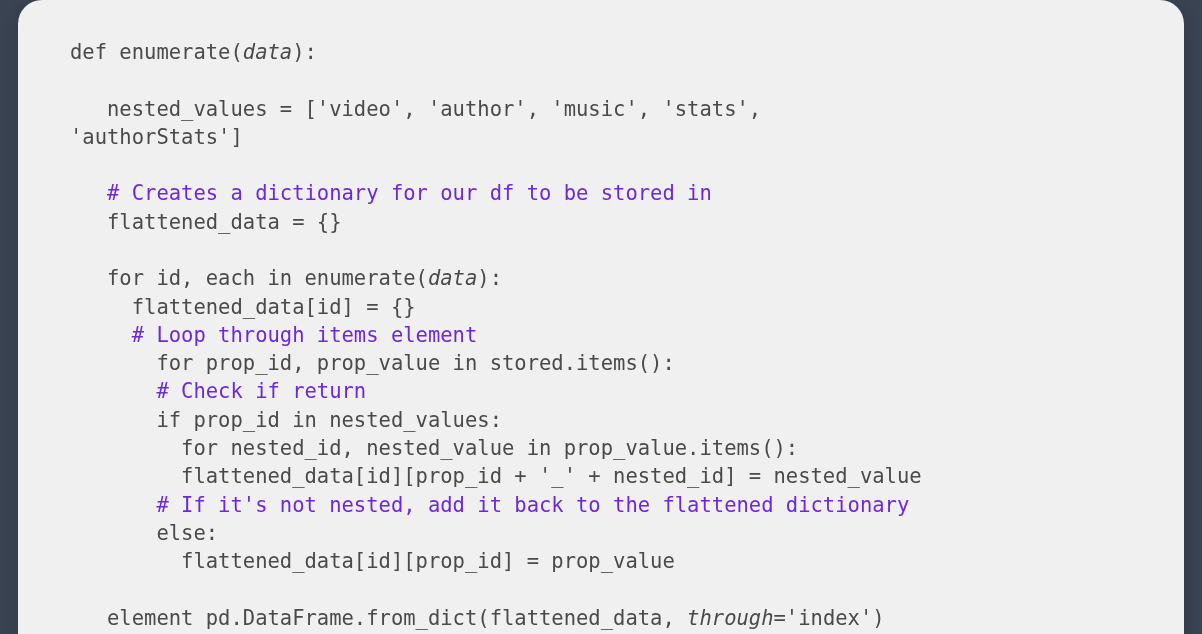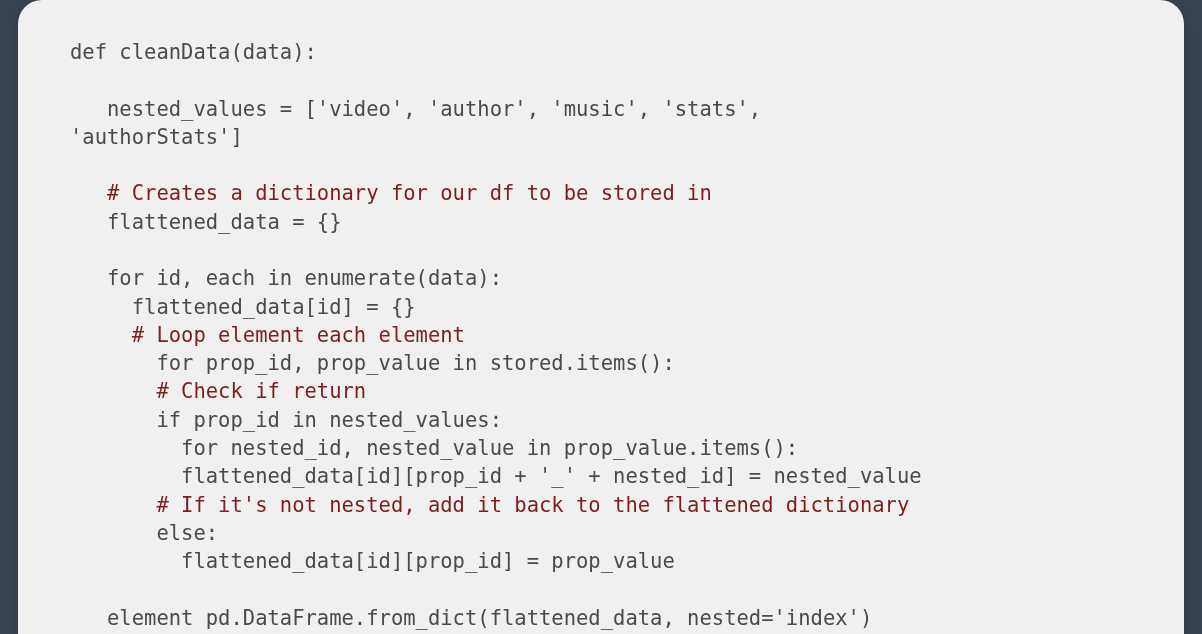--- a/index.html
+++ b/index.html
@@ -21,41 +21,41 @@
       box-shadow: 0 4px 16px rgba(0,0,0,.15);
     }
     pre.code {
       font-family: inherit;
       font-size: 20.5px;
       line-height: 1.38;
       color: #4a4a4a;
       white-space: pre;
       font-weight: 500;
     }
-    pre.code .it   { }
-    pre.code .cm   { color: #7f1d1d; }
+    pre.code .it   { font-style: italic; }
+    pre.code .cm   { color: #6d28d9; }
   </style>
 </head>
 <body>
 
 <div class="code-card">
-<pre class="code"><span><span>def cleanData(</span><span class="it">data</span><span>):</span></span>
+<pre class="code"><span><span>def enumerate(</span><span class="it">data</span><span>):</span></span>
 <span></span>
 <span>   nested_values = ['video', 'author', 'music', 'stats',</span>
 <span>'authorStats']</span>
 <span></span>
 <span class="cm">   # Creates a dictionary for our df to be stored in</span>
 <span>   flattened_data = {}</span>
 <span></span>
 <span><span>   for id, each in enumerate(</span><span class="it">data</span><span>):</span></span>
 <span>     flattened_data[id] = {}</span>
-<span class="cm">     # Loop element each element</span>
+<span class="cm">     # Loop through items element</span>
 <span>       for prop_id, prop_value in stored.items():</span>
 <span class="cm">       # Check if return</span>
 <span>       if prop_id in nested_values:</span>
 <span>         for nested_id, nested_value in prop_value.items():</span>
 <span>         flattened_data[id][prop_id + '_' + nested_id] = nested_value</span>
 <span class="cm">       # If it's not nested, add it back to the flattened dictionary</span>
 <span>       else:</span>
 <span>         flattened_data[id][prop_id] = prop_value</span>
 <span></span>
-<span><span>   element pd.DataFrame.from_dict(flattened_data, </span><span class="it">nested</span><span>='index')</span></span></pre>
+<span><span>   element pd.DataFrame.from_dict(flattened_data, </span><span class="it">through</span><span>='index')</span></span></pre>
 </div>
 
 </body></html>

